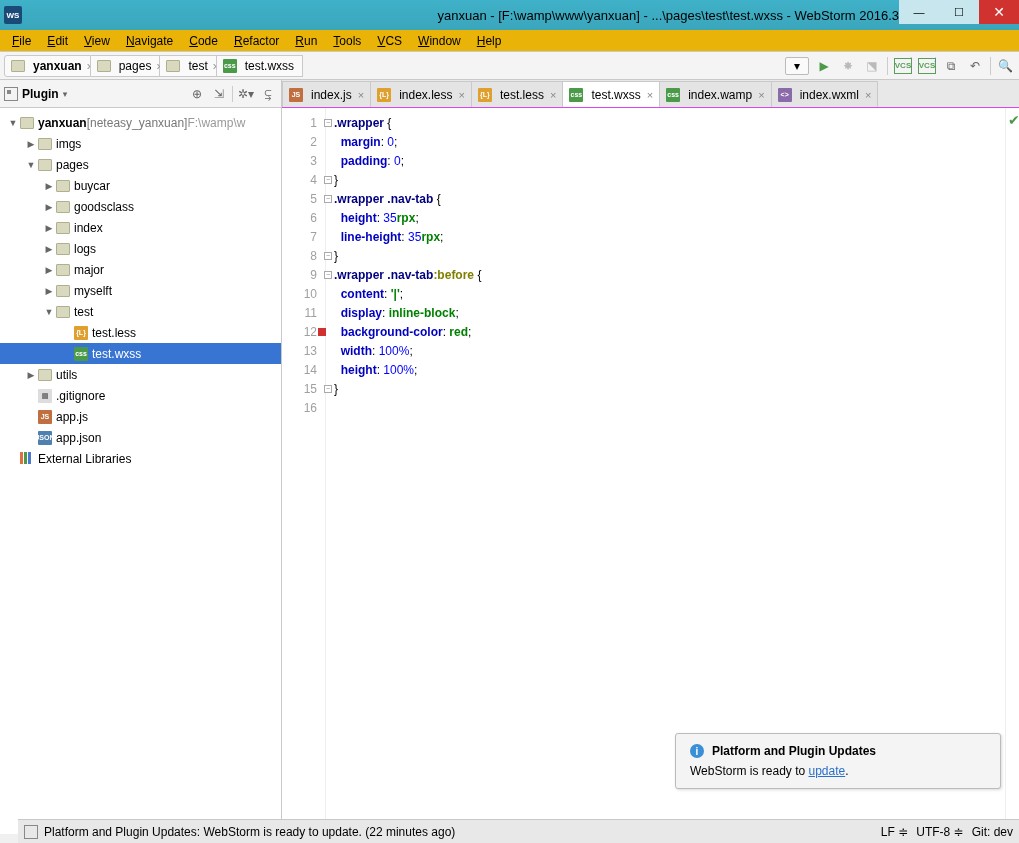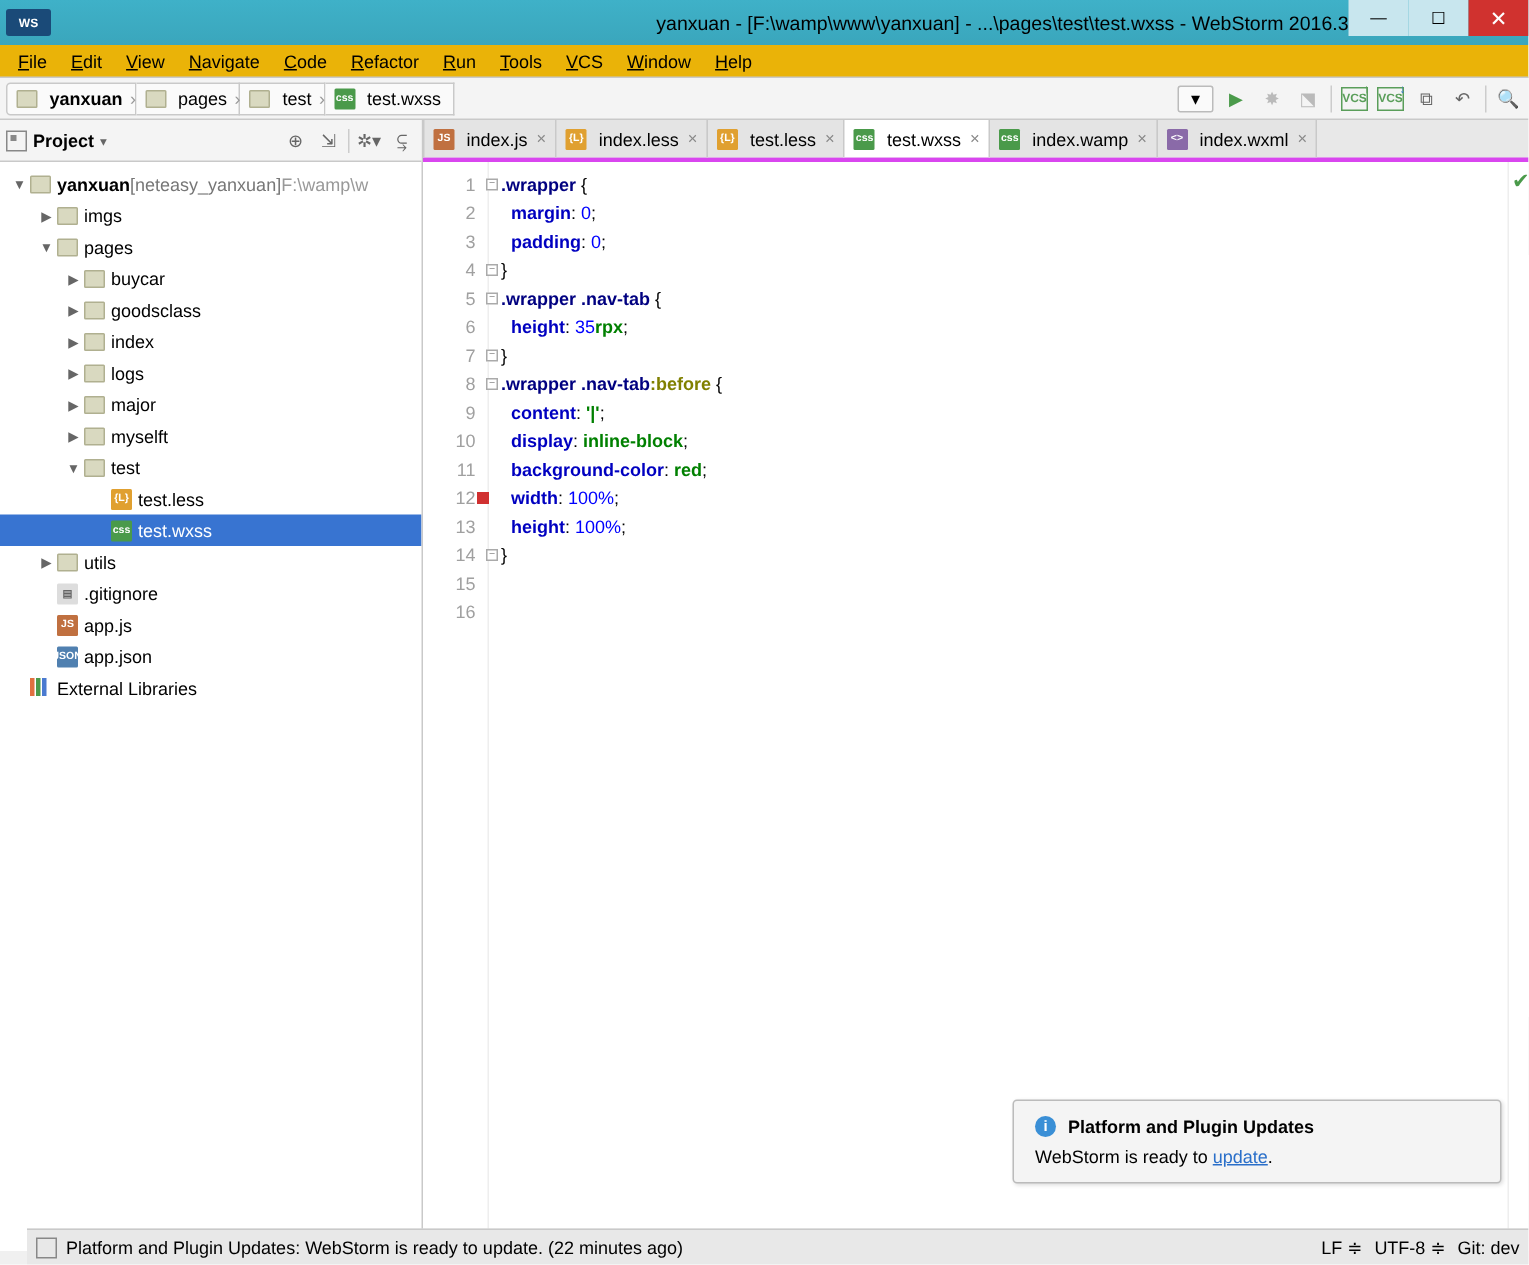--- a/index.html
+++ b/index.html
@@ -1,18 +1,18 @@
 <!DOCTYPE html>
 <html><head>
 <meta charset="utf-8">
 <style>
 * { margin:0; padding:0; box-sizing:border-box; font-family:"Segoe UI",Tahoma,sans-serif; font-size:12px; }
 body { background:#f0f0f0; color:#000; width:1019px; height:843px; overflow:hidden; position:relative; }
 .titlebar { height:30px; background:linear-gradient(#3fb1c8,#3aa6bc); display:flex; align-items:center; color:#000; position:relative; }
-.titlebar .app-ico { width:30px; height:18px; background:#1a4a78; color:#fff; font-size:8px; font-weight:bold; display:flex; align-items:center; justify-content:center; margin:0 6px 0 4px; border-radius:2px; }
+.titlebar .app-ico { width:18px; height:18px; background:#1a4a78; color:#fff; font-size:8px; font-weight:bold; display:flex; align-items:center; justify-content:center; margin:0 6px 0 4px; border-radius:2px; }
 .titlebar .title-text { flex:1; text-align:right; font-size:13px; color:#000; }
 .winbtns { display:flex; height:100%; }
 .winbtns div { width:40px; height:24px; display:flex; align-items:center; justify-content:center; font-size:11px; }
 .winbtns .min,.winbtns .max { background:#c8e6ee; }
 .winbtns .close { background:#d0322f; color:#fff; font-size:14px; }
 .menubar { height:22px; background:#eab308; border-bottom:1px solid #c9c9c9; display:flex; align-items:center; padding:0 6px; gap:4px; }
 .menubar span { padding:2px 6px; cursor:default; }
 .menubar span u { text-decoration:underline; }
 .toolbar { height:28px; background:#f4f4f4; border-bottom:1px solid #c9c9c9; display:flex; align-items:center; padding:0 4px; }
 .crumb { display:flex; align-items:center; height:22px; }
@@ -36,21 +36,21 @@
 .tree-row { display:flex; align-items:center; height:21px; padding-left:6px; white-space:nowrap; }
 .tree-row.sel { background:#3874d1; color:#fff; }
 .tw { width:14px; text-align:center; color:#666; font-size:9px; }
 .ind { display:inline-block; }
 .folder-ico { width:14px; height:12px; background:#d9d9c0; border:1px solid #b0b090; border-radius:1px; margin-right:4px; display:inline-block; }
 .file-ico { width:14px; height:14px; display:inline-flex; align-items:center; justify-content:center; font-size:7px; font-weight:bold; color:#fff; margin-right:4px; border-radius:1px; }
 .ico-less{ background:#e0a030; } .ico-css{ background:#4a9a4a; } .ico-js{ background:#c07040; } .ico-json{ background:#5080b0; } .ico-xml{ background:#8a6aa8; }
 .lib-ico{ width:14px; height:14px; display:inline-flex; margin-right:4px;}
 .lib-ico span{width:3px; height:12px; margin-right:1px;}
 .editor-area { flex:1; display:flex; flex-direction:column; background:#fff; }
-.tabs { height:28px; background:#e8e8e8; border-bottom:3px solid #d946ef; display:flex; align-items:flex-end; overflow:hidden; }
+.tabs { height:28px; background:#e8e8e8; border-bottom:1px solid #d946ef; display:flex; align-items:flex-end; overflow:hidden; }
 .tab { height:26px; padding:0 6px; display:flex; align-items:center; gap:4px; border:1px solid #c9c9c9; border-bottom:none; background:#e4e4e4; margin-right:-1px; white-space:nowrap; }
 .tab.active { background:#fff; position:relative; }
 .tab .x { color:#888; font-size:11px; margin-left:2px; }
 .code-area { flex:1; display:flex; position:relative; background:#fff; }
 .gutter { width:44px; text-align:right; color:#a0a0a0; font-family:Consolas,monospace; font-size:12px; padding:6px 8px 0 0; border-right:1px solid #eee; background:#fff; line-height:19px; position:relative; }
 .bp { position:absolute; left:36px; width:8px; height:8px; background:#d03030; }
 .code { flex:1; font-family:Consolas,monospace; font-size:12px; padding:6px 0 0 8px; line-height:19px; position:relative; }
 .code .line { white-space:pre; height:19px; position:relative; }
 .code .hl { background:#fcfce8; position:absolute; left:0; right:0; height:19px; z-index:-1; }
 .fold { position:absolute; left:-10px; width:8px; height:8px; border:1px solid #aaa; font-size:7px; line-height:6px; text-align:center; color:#888; background:#fff; top:5px; } .sel-css{color:#000080; font-weight:bold;} .prop{color:#0000c0; font-weight:bold;} .val{color:#008000; font-weight:bold;} .str{color:#008000; font-weight:bold;} .num{color:#0000ff;} .pseudo{color:#808000; font-weight:bold;}
@@ -124,21 +124,21 @@
     <div style="width:1px;height:18px;background:#ccc"></div>
     <div class="tb-ico">🔍</div>
   </div>
 </div>
 
 <div class="main">
 
   <div class="sidebar">
     <div class="side-head">
       <span class="proj-ico"></span>
-      <b>Project</b>
+      <b>Plugin</b>
       <span style="font-size:9px;color:#666">▾</span>
       <span class="spacer"></span>
       <span class="tb-ico">⊕</span>
       <span class="tb-ico">⇲</span>
       <span style="width:1px;height:16px;background:#ccc"></span>
       <span class="tb-ico">✲▾</span>
       <span class="tb-ico">⥹</span>
     </div>
     <div class="tree" id="tree">
         <div class="tree-row">
@@ -299,20 +299,21 @@
           <div>16</div>
           <div class="bp" style="top: 220px;"></div>
         </div>
       <div class="code" id="code">
           <div class="line"><span class="fold">−</span><span class="sel-css">.wrapper</span><span> {</span></div>
           <div class="line"><span>  </span><span class="prop">margin</span><span>: </span><span class="num">0</span><span>;</span></div>
           <div class="line"><span>  </span><span class="prop">padding</span><span>: </span><span class="num">0</span><span>;</span></div>
           <div class="line"><span class="fold">−</span><span>}</span></div>
           <div class="line"><span class="fold">−</span><span class="sel-css">.wrapper</span><span> </span><span class="sel-css">.nav-tab</span><span> {</span></div>
           <div class="line"><span>  </span><span class="prop">height</span><span>: </span><span class="num">35</span><span class="val">rpx</span><span>;</span></div>
+          <div class="line"><span>  </span><span class="prop">line-height</span><span>: </span><span class="num">35</span><span class="val">rpx</span><span>;</span></div>
           <div class="line"><div class="hl"></div><span class="fold">−</span><span>}</span></div>
           <div class="line"><span class="fold">−</span><span class="sel-css">.wrapper</span><span> </span><span class="sel-css">.nav-tab</span><span class="pseudo">:before</span><span> {</span></div>
           <div class="line"><span>  </span><span class="prop">content</span><span>: </span><span class="str">'|'</span><span>;</span></div>
           <div class="line"><span>  </span><span class="prop">display</span><span>: </span><span class="val">inline-block</span><span>;</span></div>
           <div class="line"><span>  </span><span class="prop">background-color</span><span>: </span><span class="val">red</span><span>;</span></div>
           <div class="line"><span>  </span><span class="prop">width</span><span>: </span><span class="num">100%</span><span>;</span></div>
           <div class="line"><span>  </span><span class="prop">height</span><span>: </span><span class="num">100%</span><span>;</span></div>
           <div class="line"><span class="fold">−</span><span>}</span></div>
           <div class="line"></div>
         </div>

